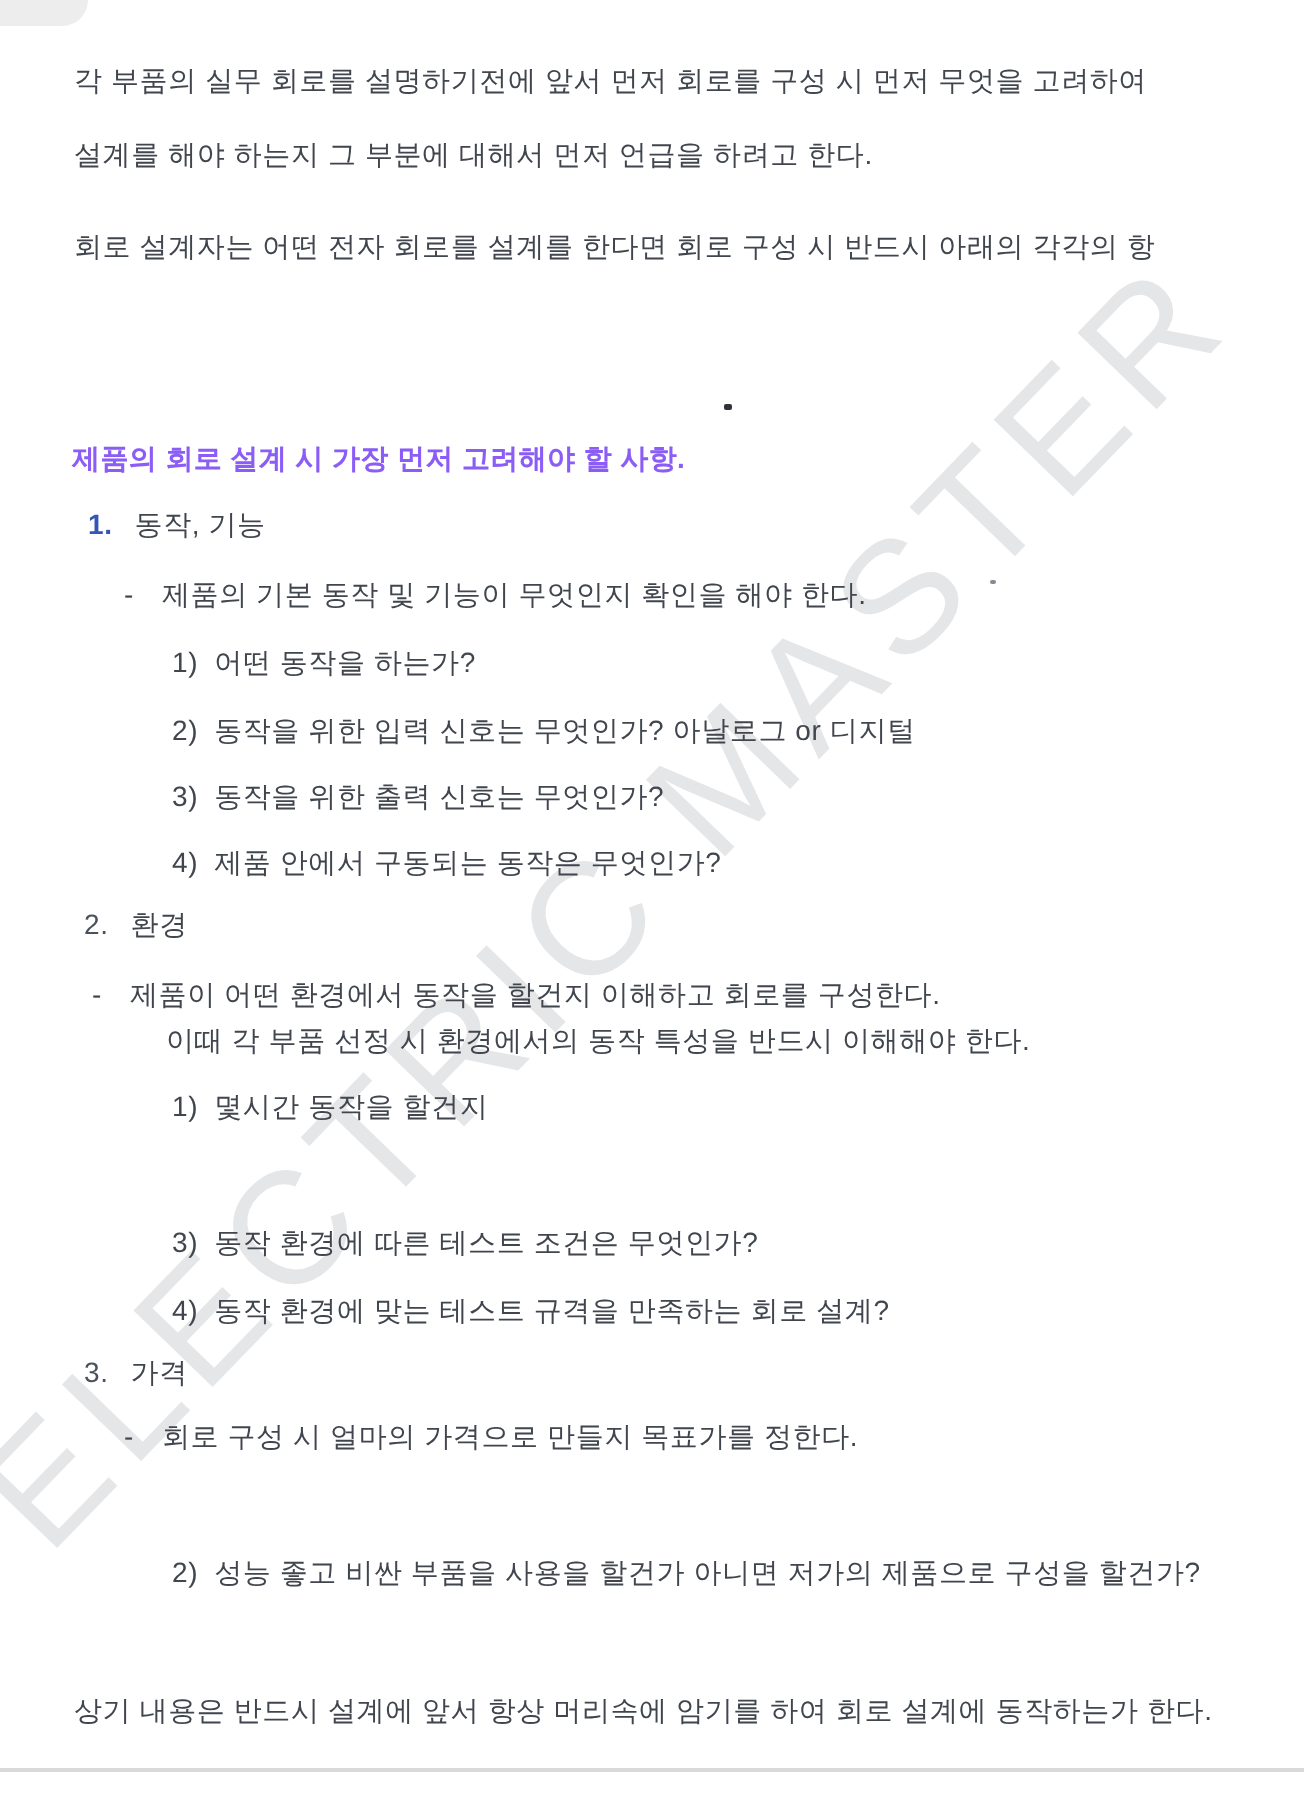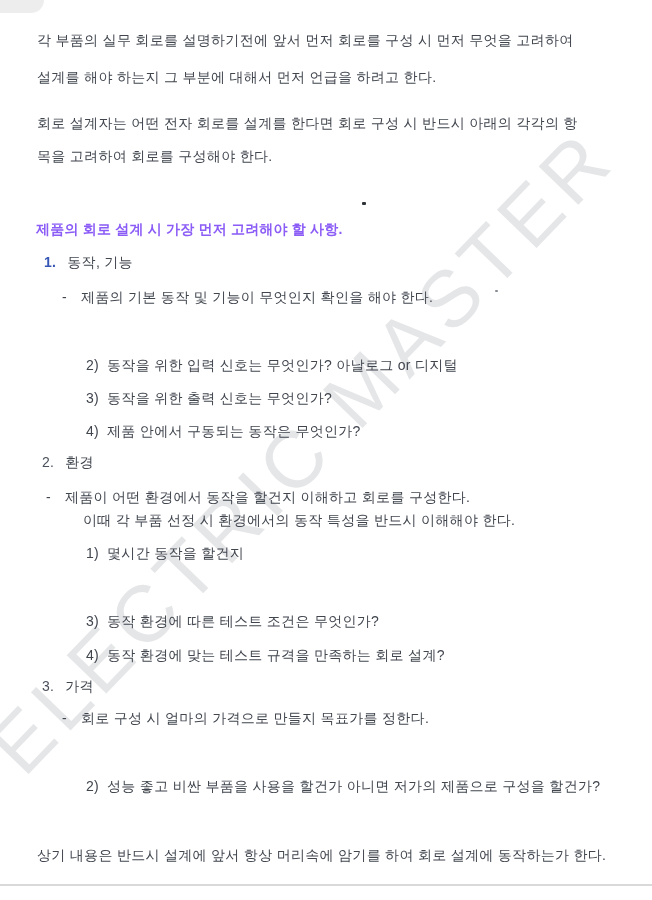--- a/index.html
+++ b/index.html
@@ -86,32 +86,34 @@
 
 <div class="page" style="background-color: rgb(255, 255, 255);">
 
   <div class="corner" style="background-color: rgb(237, 237, 237);"></div>
 
   <div class="watermark" style="color: rgba(136, 141, 148, 0.22);">ELECTRIC MASTER</div>
 
   <div class="line" style="left:37px; top:30px">각 부품의 실무 회로를 설명하기전에 앞서 먼저 회로를 구성 시 먼저 무엇을 고려하여</div>
   <div class="line" style="left:37px; top:67px">설계를 해야 하는지 그 부분에 대해서 먼저 언급을 하려고 한다.</div>
   <div class="line" style="left:37px; top:113px">회로 설계자는 어떤 전자 회로를 설계를 한다면 회로 구성 시 반드시 아래의 각각의 항</div>
-  <div class="line" style="left:37px; top:146px">목을 고려하여 회로를 구성해야 한다.</div>
 
   <div class="dot dot1" style="background-color: rgb(48, 52, 57);"></div>
   <div class="dot dot2" style="background-color: rgb(134, 139, 147);"></div>
 
   <div class="line heading" style="left: 36px; top: 219px; color: #8b5cf6;">제품의 회로 설계 시 가장 먼저 고려해야 할 사항.</div>
 
   <div class="line" style="left:44px; top:252px">
     <span class="secnum" style="color: rgb(53, 86, 180);">1.</span><span class="sectitle">동작, 기능</span>
   </div>
   <div class="line" style="left:62px; top:287px">
     <span class="dash">-</span><span>제품의 기본 동작 및 기능이 무엇인지 확인을 해야 한다.</span>
+  </div>
+  <div class="line" style="left:86px; top:321px">
+    <span class="inum">1)</span><span>어떤 동작을 하는가?</span>
   </div>
   <div class="line" style="left:86px; top:355px">
     <span class="inum">2)</span><span>동작을 위한 입력 신호는 무엇인가? 아날로그 or 디지털</span>
   </div>
   <div class="line" style="left:86px; top:388px">
     <span class="inum">3)</span><span>동작을 위한 출력 신호는 무엇인가?</span>
   </div>
   <div class="line" style="left:86px; top:421px">
     <span class="inum">4)</span><span>제품 안에서 구동되는 동작은 무엇인가?</span>
   </div>

